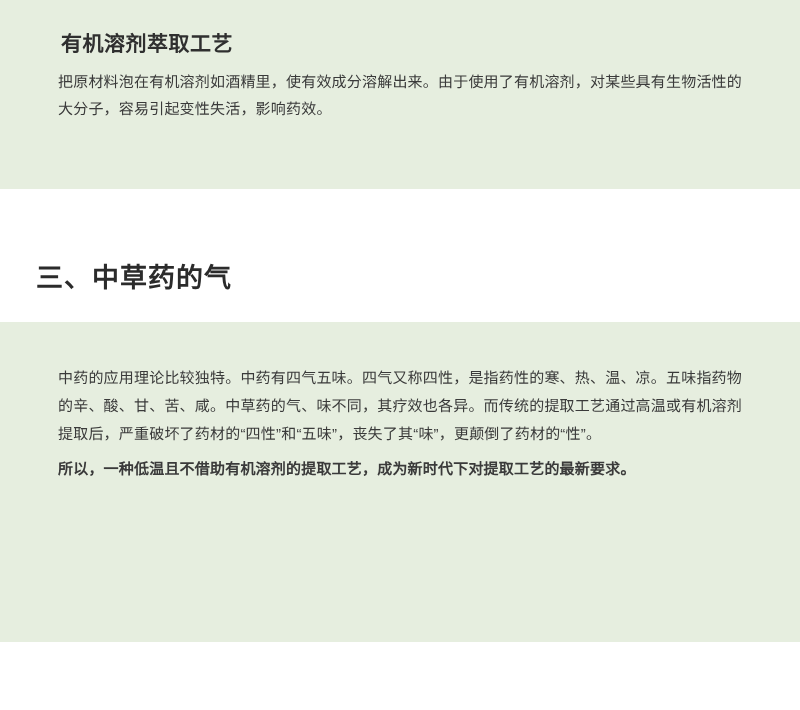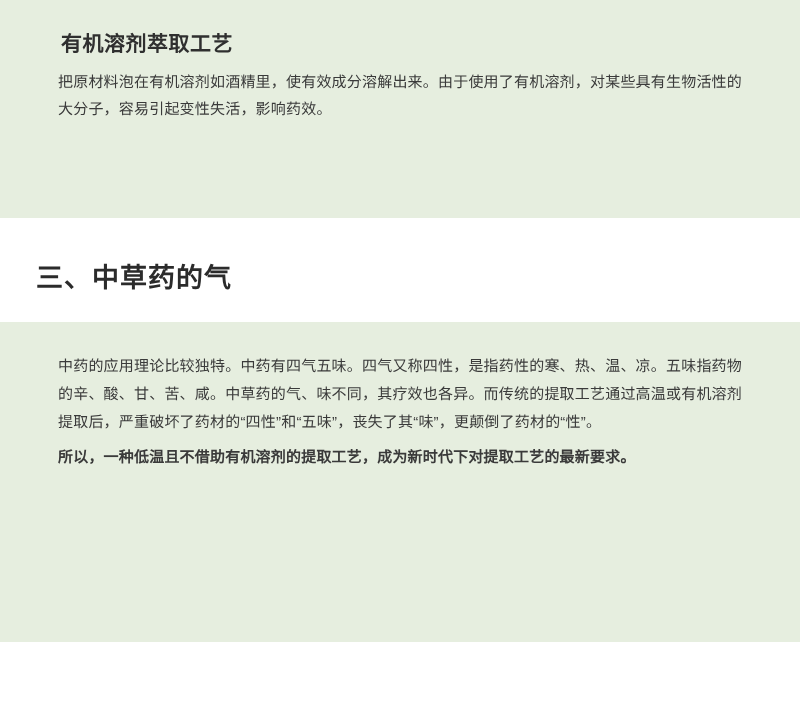--- a/index.html
+++ b/index.html
@@ -24,30 +24,30 @@
   
   .panel {
     background: #e6eedf;
     box-sizing: border-box;
   }
   .panel-top {
     position: absolute;
     left: 0;
     top: 0;
     width: 800px;
-    height: 218px;
+    height: 189px;
     padding: 28px 58px 0 58px;
   }
   .panel-bottom {
     position: absolute;
     left: 0;
     top: 322px;
     width: 800px;
     height: 320px;
-    padding: 30px 58px 0 58px;
+    padding: 42px 58px 0 58px;
   }
 
   .sub-heading {
     font-size: 21px;
     font-weight: bold;
     color: #2f2f2f;
     line-height: 1.5;
     margin: 0 0 8px 3px;
     letter-spacing: 0.5px;
   }

